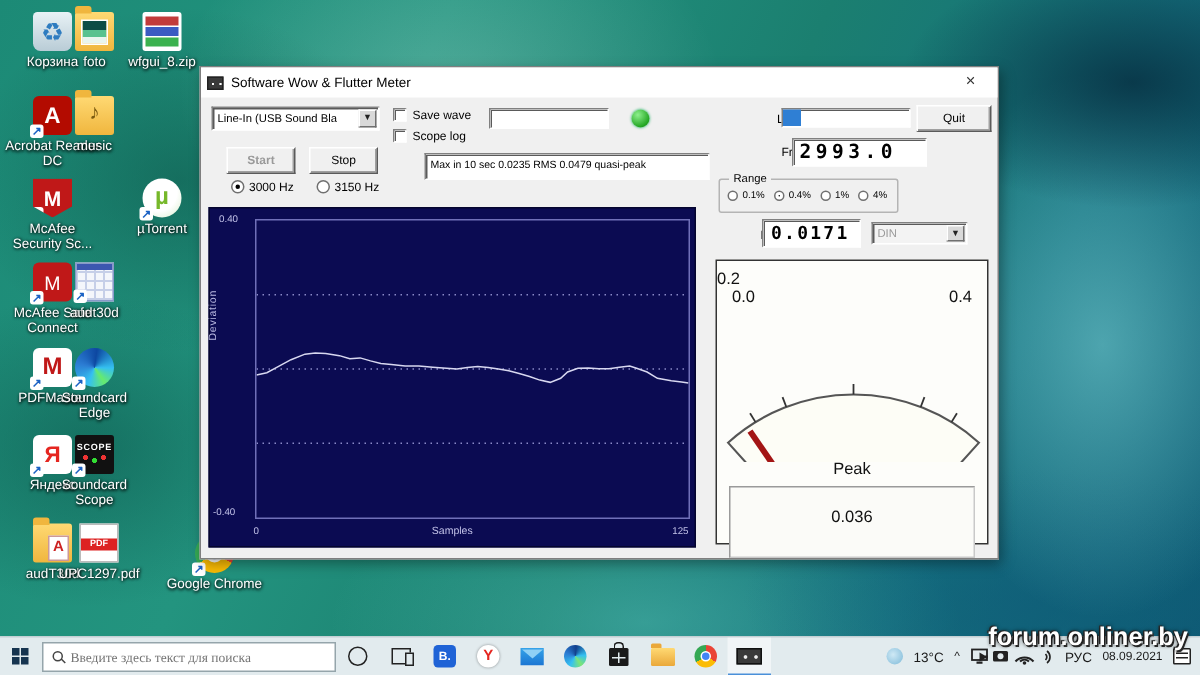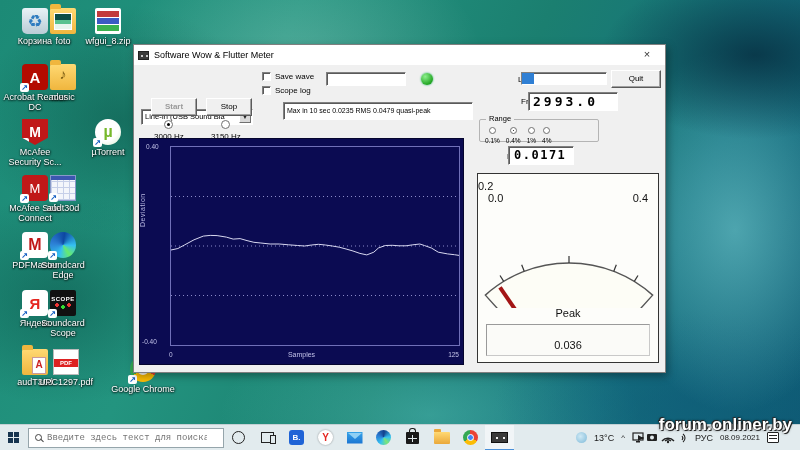--- a/index.html
+++ b/index.html
@@ -53,72 +53,72 @@
   
   #app-window { position:absolute; left:133px; top:44px; width:533px; height:329px; background:#f0f0f0; border:1px solid #7f7f7f; box-shadow:2px 3px 8px rgba(0,0,0,.35); }
   #title-bar { height:20px; background:#fff; display:flex; align-items:center; padding:0 4px; }
   #title-icon { width:11px; height:9px; background:#3a3a3a; border:1px solid #222; margin-right:5px;
      background-image:radial-gradient(circle 1px at 3px 4px,#fff 60%,transparent), radial-gradient(circle 1px at 8px 4px,#fff 60%,transparent); }
   #title-text { font-size:9px; color:#000; flex:1; }
   #close-btn { width:28px; height:18px; text-align:center; line-height:17px; font-size:11px; color:#333; }
   .ctl-label { font-size:8px; color:#000; position:absolute;padding-left:26px; }
   .btn-classic { position:absolute; background:#f0f0f0; font-size:8px; text-align:center; border:1px solid; border-color:#ffffff #5a5a5a #5a5a5a #ffffff; box-shadow:inset -1px -1px 0 #a0a0a0; }
   .sunken { position:absolute; background:#fff; border:1px solid; border-color:#808080 #ffffff #ffffff #808080; box-shadow:inset 1px 1px 0 #5a5a5a; }
-  .combo { position:absolute; background:#fff; border:1px solid; border-color:#808080 #ffffff #ffffff #808080; box-shadow:inset 1px 1px 0 #5a5a5a; font-size:7.5px; line-height:14px; padding-left:3px; white-space:nowrap; overflow:hidden;margin-top:38px; }
+  .combo { position:absolute; background:#fff; border:1px solid; border-color:#808080 #ffffff #ffffff #808080; box-shadow:inset 1px 1px 0 #5a5a5a; font-size:7.5px; line-height:14px; padding-left:3px; white-space:nowrap; overflow:hidden; }
   .combo .arrow-btn { position:absolute; right:1px; top:1px; bottom:1px; width:12px; background:#d9d9d9; border:1px solid; border-color:#fff #707070 #707070 #fff; font-size:6px; text-align:center; line-height:11px; color:#222; }
   .chk { position:absolute; display:flex; align-items:center; gap:4px; font-size:8px; }
   .chk .box { width:9px; height:9px; background:#fff; border:1px solid; border-color:#808080 #fff #fff #808080; box-shadow:inset 1px 1px 0 #5a5a5a; }
-  .rad { position:absolute; display:flex; align-items:center; gap:3px; font-size:8px;flex-direction:column; }
+  .rad { position:absolute; display:flex; align-items:center; gap:3px; font-size:8px; }
   .rad .dot { width:9px; height:9px; border-radius:50%; background:#fff; border:1px solid #707070; position:relative; }
   .rad.sel .dot::after { content:""; position:absolute; inset:2px; border-radius:50%; background:#000; }
   .groupbox { position:absolute; border:1px solid #b4b4b4; border-radius:2px; }
   .groupbox .legend { position:absolute; top:-6px; left:6px; background:#f0f0f0; padding:0 3px; font-size:7.5px; }
   .display { font-family:"DejaVu Sans Mono","Liberation Mono",monospace; font-weight:bold; color:#000; }
 
   
   #chart-panel { position:absolute; left:5px; top:93px; width:325px; height:227px; background:#0b0b52; border:1px solid #05052e; }
   #chart-plot { position:absolute; left:30px; top:7px; width:290px; height:200px; border:1px solid #7070b8; }
   .axis-txt { position:absolute; color:#c2c2e8; font-size:6.5px; }
   #deviation-label { position:absolute; left:-1px; top:88px; color:#b8b8e0; font-size:7px; transform:rotate(-90deg); transform-origin:left top; letter-spacing:.5px; }
 
   
   #meter-panel { position:absolute; left:343px; top:128px; width:182px; height:190px; background:#fdfdfa; border:1px solid #333; }
   .gauge-lbl { position:absolute; font-size:11px; color:#111; }
   #peak-label { position:absolute; left:0; right:0; top:133px; text-align:center; font-size:11px; color:#111; }
-  #peak-box { position:absolute; left:8px; right:8px; top:150px; height:32px; border:1px solid #c9c9c9; border-top-color:#9a9a9a; border-left-color:#9a9a9a; background:#fbfbf8; text-align:center; font-size:11px; line-height:40px; color:#111; }
+  #peak-box { position:absolute; left:8px; right:8px; top:150px; height:48px; border:1px solid #c9c9c9; border-top-color:#9a9a9a; border-left-color:#9a9a9a; background:#fbfbf8; text-align:center; font-size:11px; line-height:40px; color:#111; }
 
   
   #taskbar { position:absolute; left:0; bottom:0; width:800px; height:26px; background:#e2ebee; border-top:1px solid #c3d0d4; display:flex; align-items:center; }
   #start-btn { width:28px; height:26px; display:flex; align-items:center; justify-content:center; }
   .win-logo { width:12px; height:12px; display:grid; grid-template-columns:5px 5px; grid-template-rows:5px 5px; gap:1px; }
   .win-logo span { background:#16344f; }
   #search-box { width:196px; height:20px; background:#fff; border:1px solid #95a5ab; display:flex; align-items:center; gap:5px; padding:0 6px; }
   #search-box .mag { width:7px; height:7px; border:1.3px solid #444; border-radius:50%; position:relative; flex:none; }
   #search-box .mag::after { content:""; position:absolute; width:4px; height:1.3px; background:#444; transform:rotate(45deg); right:-3px; bottom:-1px; }
-  #search-input { border:none; outline:none; font-size:9px; color:#555; width:160px; font-family:Liberation Mono, monospace; background:transparent; }
+  #search-input { border:none; outline:none; font-size:9px; color:#555; width:160px; font-family:Liberation Serif, serif; background:transparent; }
   .tb-icon { width:29px; height:26px; display:flex; align-items:center; justify-content:center; position:relative; }
   .tb-icon.active { background:rgba(255,255,255,.5); box-shadow:inset 0 -2px 0 #4a90d9; }
   .ti-circle { width:13px; height:13px; border:1.6px solid #222; border-radius:50%; }
   .ti-taskview { width:13px; height:11px; border:1.4px solid #222; position:relative; background:#fff0; }
   .ti-taskview::after { content:""; position:absolute; right:-3px; top:2px; width:4px; height:7px; background:#e2ebee; border:1.4px solid #222; }
   .ti-bapp { width:15px; height:15px; background:#1f63d6; border-radius:3px; color:#fff; font-size:8px; font-weight:bold; text-align:center; line-height:15px; }
   .ti-ybrowser { width:15px; height:15px; background:#fff; border-radius:50%; color:#e52620; font-weight:bold; font-size:10px; text-align:center; line-height:15px; box-shadow:0 0 2px rgba(0,0,0,.4); }
   .ti-mail { width:16px; height:12px; background:linear-gradient(180deg,#35a3e8,#1b74d2); clip-path:polygon(0 0,100% 0,100% 100%,0 100%); position:relative; }
   .ti-mail::after { content:""; position:absolute; left:1px; top:1px; border-left:7px solid transparent; border-right:7px solid transparent; border-top:6px solid #8fd0f5; }
   .ti-edge { width:15px; height:15px; border-radius:50%; background:conic-gradient(from 210deg,#35c1f1,#2b7cd3,#123f8c,#35c1f1 65%,#7ce577 82%,#35c1f1); }
   .ti-store { width:13px; height:12px; background:#1a1a1a; border-radius:1px; position:relative; }
   .ti-store::before { content:""; position:absolute; top:-4px; left:3px; width:5px; height:4px; border:1.3px solid #1a1a1a; border-bottom:none; border-radius:3px 3px 0 0; }
   .ti-store::after { content:""; position:absolute; inset:3px 2px 2px 2px; background:linear-gradient(#e2ebee 0 0) center/1px 100% no-repeat, linear-gradient(#e2ebee 0 0) center/100% 1px no-repeat; }
   .ti-folder { width:16px; height:12px; background:linear-gradient(180deg,#ffd973,#eaa83a); border-radius:1px; position:relative; }
   .ti-folder::before { content:""; position:absolute; top:-3px; left:0; width:7px; height:3px; background:#eaa83a; border-radius:1px 1px 0 0; }
   .ti-chrome { width:15px; height:15px; border-radius:50%; background:conic-gradient(#ea4335 0 33%,#fbbc05 33% 66%,#34a853 66% 100%); position:relative; }
   .ti-chrome::after { content:""; position:absolute; inset:4px; background:#4285f4; border:1.5px solid #fff; border-radius:50%; }
   .ti-wowapp { width:17px; height:11px; background:#3a3a3a; border:1px solid #111;
      background-image:radial-gradient(circle 1.5px at 5px 5px,#eee 60%,transparent), radial-gradient(circle 1.5px at 12px 5px,#eee 60%,transparent); }
-  #tray { margin-left:auto; display:flex; align-items:center; gap:7px; padding-right:21px; font-size:9px; color:#1a1a1a;justify-content:space-between; }
+  #tray { margin-left:auto; display:flex; align-items:center; gap:7px; padding-right:6px; font-size:9px; color:#1a1a1a;justify-content:space-between; }
   .sun { width:11px; height:11px; border-radius:50%; background:radial-gradient(circle at 40% 40%, #cfe9f5, #7db9d8); }
   .chev { font-size:8px; color:#222; }
   #tray .date-block { text-align:center; font-size:8px; line-height:9px; }
   .notif { width:12px; height:11px; border:1.3px solid #222; border-radius:1px; position:relative; background:#fff; }
   .notif::after { content:""; position:absolute; left:1px; right:1px; top:2px; height:1px; background:#222; box-shadow:0 3px 0 #222; }
 
   #watermark { position:absolute; right:8px; top:415px; font-size:17px; font-weight:bold; color:#fff;
      text-shadow:0 0 3px #000, 1px 1px 0 #333, -1px -1px 0 #333; z-index:60; letter-spacing:0; }
 </style>
 </head>

